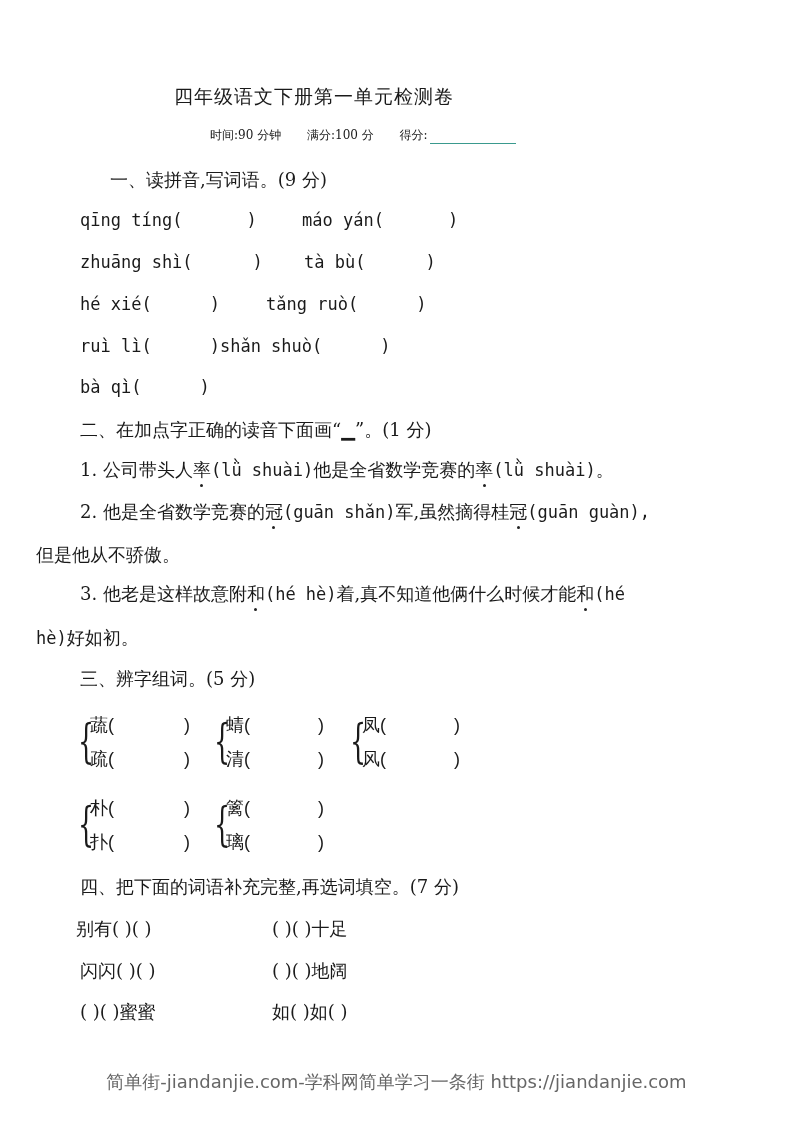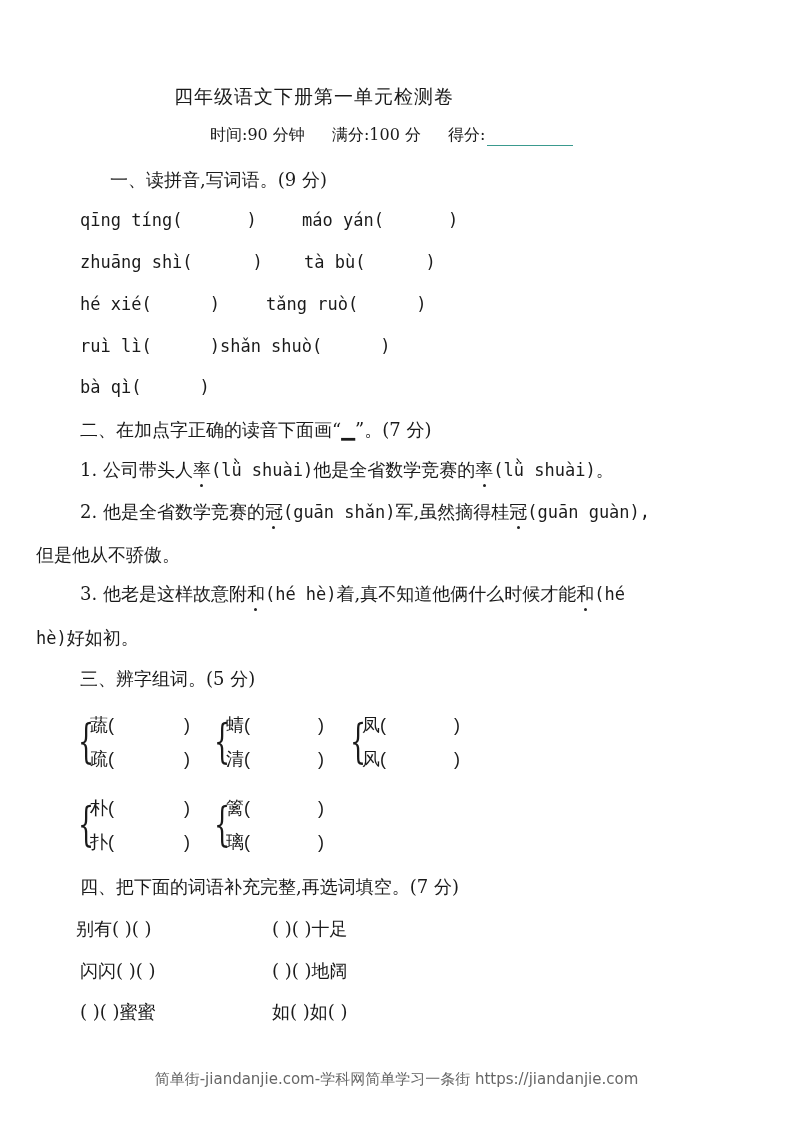--- a/index.html
+++ b/index.html
@@ -1,33 +1,33 @@
 <!DOCTYPE html>
 <html><head>
   <meta charset="utf-8">
   <style>
     html, body { margin: 0; padding: 0; background: #ffffff; }
     body { width: 793px; height: 1122px; position: relative; overflow: hidden;
       font-family: "DejaVu Serif", "Liberation Serif", serif; color: #1a1a1a; }
     .abs { position: absolute; white-space: nowrap; }
     .title { left: 0; width: 628px; top: 84px; text-align: center; font-size: 19px; letter-spacing: 1px; }
-    .meta { top: 125px; left: 210px; font-size: 16px; }
+    .meta { top: 125px; left: 210px; font-size: 12px; }
     .meta span { margin-right: 0; }
     .gap { display: inline-block; width: 22px; }
     .underline { display: inline-block; width: 86px; border-bottom: 1.5px solid #3a9a8e; height: 18px; vertical-align: bottom; margin-left: 2px; }
     .line { font-size: 18px; }
     .py { font-family: "DejaVu Sans Mono", "Liberation Mono", monospace; font-size: 17px; }
     .blank { display: inline-block; }
     .dotted { position: relative; display: inline-block; }
     .dotted::after { content: ""; position: absolute; left: 50%; bottom: -5px; width: 3px; height: 3px; margin-left: -1.5px; background: #222; border-radius: 50%; }
     .group { position: absolute; font-family: "Liberation Sans", "DejaVu Sans", sans-serif; font-size: 18px; }
     .brace { position: absolute; left: 0; top: 0; font-size: 46px; line-height: 62px; transform: scaleX(0.55); transform-origin: left top; font-family: "DejaVu Serif", serif; font-weight: 300; }
     .grow { position: absolute; left: 12px; height: 30px; line-height: 30px; }
     .grow .rp { position: absolute; }
-    .footer { top: 1070px; left: 0; width: 793px; text-align: center; font-family: "DejaVu Sans", "Liberation Sans", sans-serif; font-size: 15px; color: #666; }
+    .footer { top: 1070px; left: 0; width: 793px; text-align: center; font-family: "DejaVu Sans", "Liberation Sans", sans-serif; font-size: 18px; color: #666; }
   </style>
 </head>
 <body>
 
 <div class="abs title">四年级语文下册第一单元检测卷</div>
 
 <div class="abs meta">
   <span>时间:90 分钟</span><span class="gap"></span>
   <span>满分:100 分</span><span class="gap"></span>
   <span>得分:</span><span class="underline"></span>
@@ -41,21 +41,21 @@
 <div class="abs py" style="left:80px;top:252px;"><span>zhuāng shì</span>(<span class="blank" style="width:60px"></span>)</div>
 <div class="abs py" style="left:304px;top:252px;"><span>tà bù</span>(<span class="blank" style="width:60px"></span>)</div>
 
 <div class="abs py" style="left:80px;top:294px;"><span>hé xié</span>(<span class="blank" style="width:58px"></span>)</div>
 <div class="abs py" style="left:266px;top:294px;"><span>tǎng ruò</span>(<span class="blank" style="width:58px"></span>)</div>
 
 <div class="abs py" style="left:80px;top:336px;"><span>ruì lì</span>(<span class="blank" style="width:58px"></span>)<span>shǎn shuò</span>(<span class="blank" style="width:58px"></span>)</div>
 
 <div class="abs py" style="left:80px;top:377px;"><span>bà qì</span>(<span class="blank" style="width:58px"></span>)</div>
 
-<div class="abs line" style="left:80px;top:418px;">二、在加点字正确的读音下面画“▁”。(7 分)</div>
+<div class="abs line" style="left:80px;top:418px;">二、在加点字正确的读音下面画“▁”。(1 分)</div>
 
 <div class="abs line" style="left:80px;top:458px;">
   <span>1. 公司带头人</span><span class="dotted">率</span><span class="py">(lǜ   shuài)</span><span>他是全省数学竞赛的</span><span class="dotted">率</span><span class="py">(lǜ   shuài)</span><span>。</span>
 </div>
 
 <div class="abs line" style="left:80px;top:500px;">
   <span>2. 他是全省数学竞赛的</span><span class="dotted">冠</span><span class="py">(guān   shǎn)</span><span>军,虽然摘得桂</span><span class="dotted">冠</span><span class="py">(guān   guàn),</span>
 </div>
 <div class="abs line" style="left:36px;top:543px;">但是他从不骄傲。</div>
 

